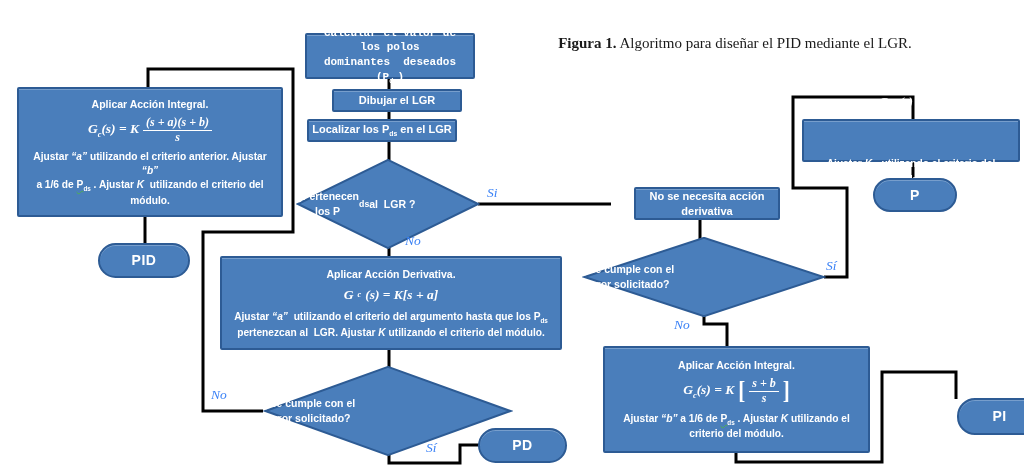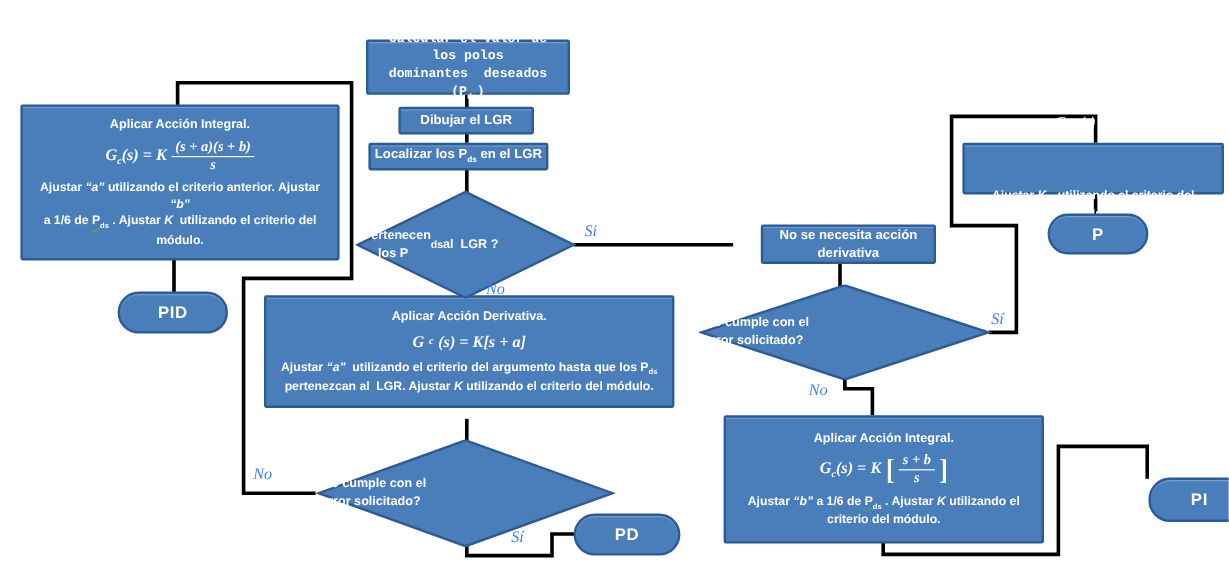--- a/index.html
+++ b/index.html
@@ -69,46 +69,47 @@
     <polyline points="824,277 847,277 847,188 793,188 793,97 913,97 913,119"></polyline>
     <polyline points="704,315 704,324 727,324 727,346"></polyline>
     <polyline points="913,161 913,179"></polyline>
     <polyline points="736,452 736,462 882,462 882,372 956,372 956,399"></polyline>
     <polyline points="389,349 389,368"></polyline>
     <polyline points="263,411 203,411 203,232 293,232 293,69 148,69 148,88"></polyline>
     <polyline points="389,454 389,463 460,463 460,445 479,445"></polyline>
     <polyline points="145,216 145,244"></polyline>
   </svg>
 
+  <div id="fig-title"><span class="bold">Figura 1.</span><span> Algoritmo para diseñar el PID mediante el LGR.</span></div>
 
   <div class="node pad" style="left:305px;top:33px;width:170px;height:46px;font-family:Liberation Mono, monospace;">
     <div>Calcular el valor de los polos<br>dominantes&nbsp; deseados (P<sub>ds</sub>)</div>
   </div>
 
-  <div class="node" style="left:332px;top:89px;width:113px;height:23px;">
+  <div class="node" style="left:332px;top:89px;width:130px;height:23px;">
     <div>Dibujar el LGR</div>
   </div>
 
   <div class="node" style="left:307px;top:119px;width:150px;height:23px;">
     <div>Localizar los P<sub>ds</sub> en el LGR</div>
   </div>
 
   <div class="node pad" style="left:17px;top:87px;width:266px;height:130px;">
     <div class="heading">Aplicar Acción Integral.</div>
     <div class="formula">
       <span>G<sub>c</sub>(s) = K</span>
       <span class="frac">
         <span class="num">(s + a)(s + b)</span>
         <span class="den">s</span>
       </span>
     </div>
     <div class="bodytext">Ajustar <i>“a”</i> utilizando el criterio anterior. Ajustar <i>“b”</i><br>a 1/6 de <u>P<sub>ds</sub></u> . Ajustar <i>K</i>&nbsp; utilizando el criterio del<br>módulo.</div>
   </div>
 
-  <div class="node pad" style="left:220px;top:246px;width:342px;height:94px;align-items:center;">
+  <div class="node pad" style="left:220px;top:256px;width:342px;height:94px;align-items:center;">
     <div class="heading">Aplicar Acción Derivativa.</div>
     <div class="formula">G<sub>c</sub>(s) = K[s + a]</div>
     <div class="bodytext">Ajustar <i>“a”</i>&nbsp; utilizando el criterio del argumento hasta que los P<sub>ds</sub><br>pertenezcan al&nbsp; LGR. Ajustar <i>K</i> utilizando el criterio del módulo.</div>
   </div>
 
   <div class="node" style="left:610px;top:187px;width:146px;height:33px;margin-left:24px;">
     <div>No se necesita acción<br>derivativa</div>
   </div>
 
   <div class="node pad" style="left:802px;top:119px;width:218px;height:43px;gap:45px;">

